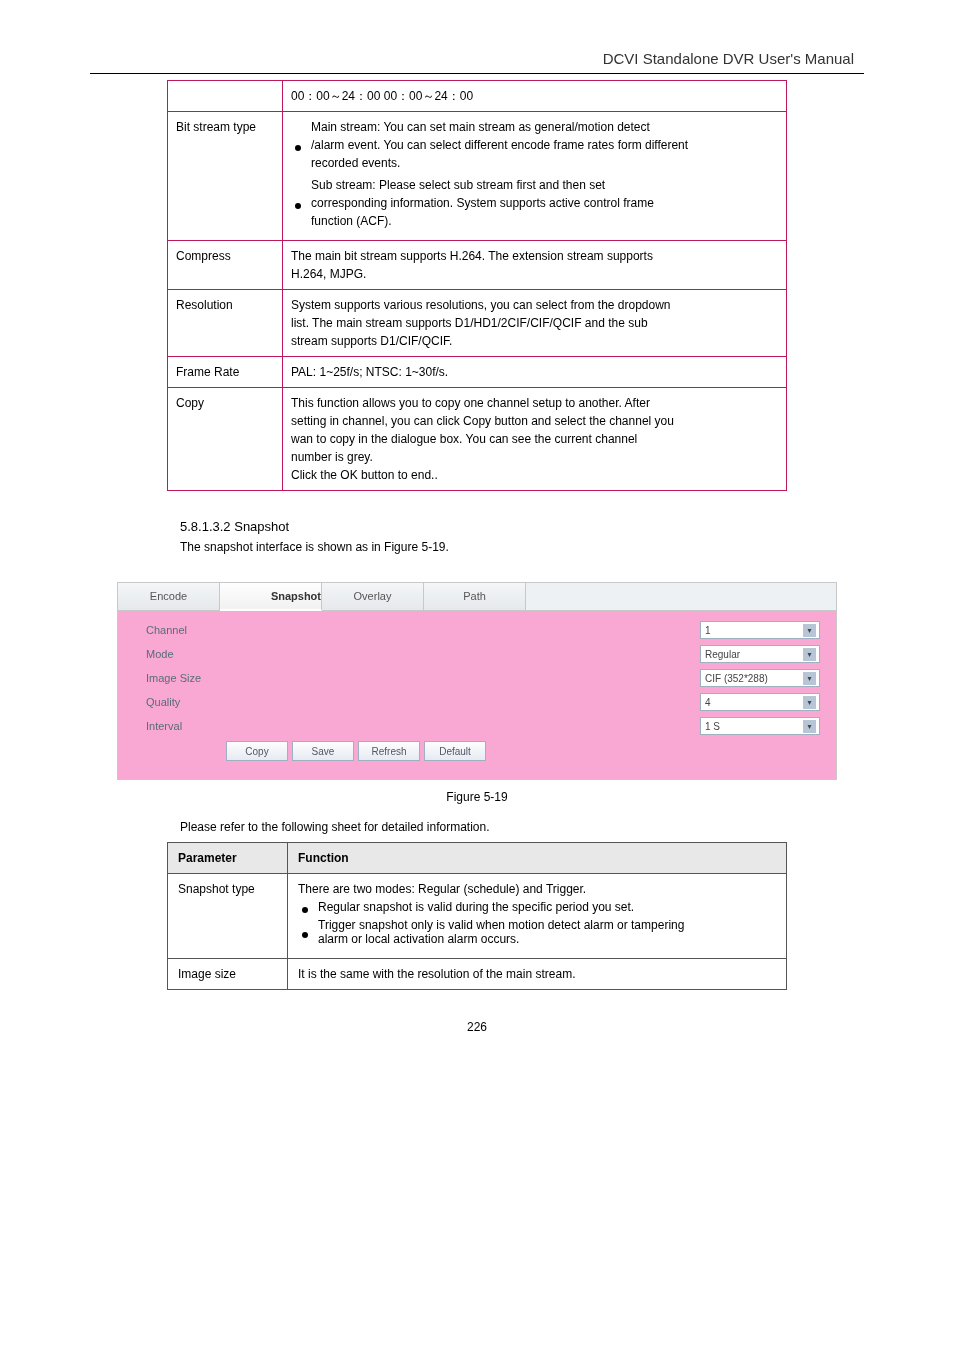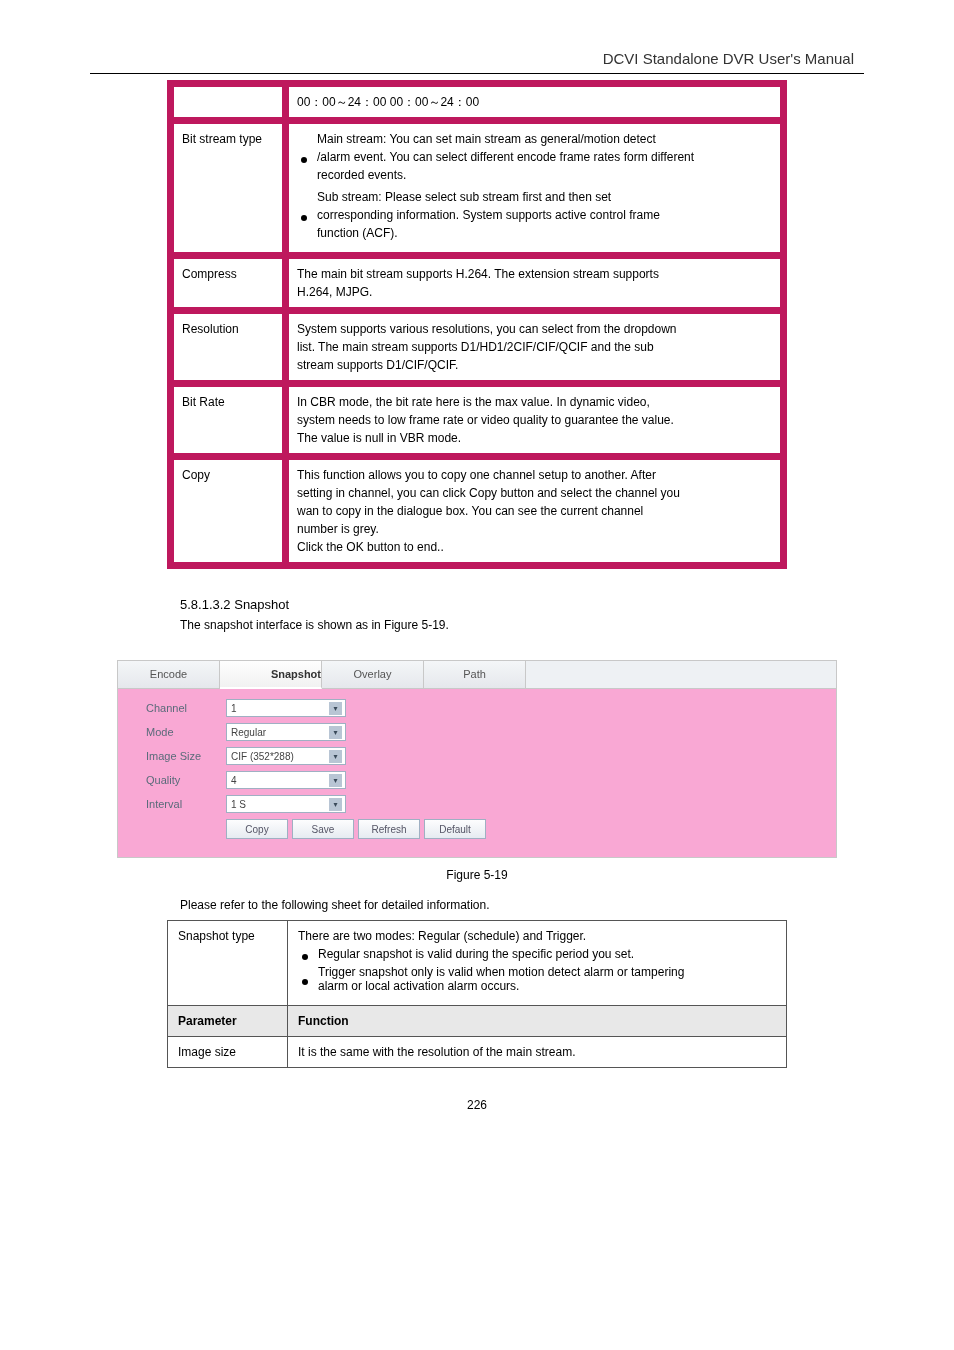--- a/index.html
+++ b/index.html
@@ -26,21 +26,21 @@
     border: none;
     border-top: 1.5px solid #000;
     margin-bottom: 6px;
   }
   table.outer {
     width: 620px;
     margin: 0 auto;
     border-collapse: collapse;
   }
   table.outer td {
-    border: 7px solid #be185d;
+    border: 1px solid #be185d;
     vertical-align: top;
     padding: 6px 8px;
     font-size: 12px;
     line-height: 1.5;
   }
   table.outer td.leftcol {
     width: 115px;
   }
   .bullet-row { display: flex; align-items: center; margin-bottom: 4px; }
   .bullet-dot {
@@ -86,20 +86,21 @@
     margin-bottom: -1px;
     text-align: right;
   }
   .form-area {
     padding: 10px 16px 18px 28px;
   }
   .form-row {
     display: flex;
     align-items: center;
     margin-bottom: 6px;
+    justify-content: space-between;
   }
   .form-label {
     width: 80px;
     font-size: 11px;
     color: #5a6b7a;
   }
   .form-select {
     width: 120px;
     height: 18px;
     border: 1px solid #9fb0c3;
@@ -207,26 +208,22 @@
     </tr>
     <tr>
       <td class="leftcol">Resolution</td>
       <td>
         <span>System supports various resolutions, you can select from the dropdown</span><br>
         <span>list. The main stream supports D1/HD1/2CIF/CIF/QCIF and the sub</span><br>
         <span>stream supports D1/CIF/QCIF.</span>
       </td>
     </tr>
     <tr>
-      <td class="leftcol">Bit Rate</td>
-      <td>
-        <span>In CBR mode, the bit rate here is the max value. In dynamic video,</span><br>
-        <span>system needs to low frame rate or video quality to guarantee the value.</span><br>
-        <span>The value is null in VBR mode.</span>
-      </td>
+      <td class="leftcol">Frame Rate</td>
+      <td>PAL: 1~25f/s; NTSC: 1~30f/s.</td>
     </tr>
     <tr>
       <td class="leftcol">Copy</td>
       <td>
         <span>This function allows you to copy one channel setup to another. After</span><br>
         <span>setting in channel, you can click Copy button and select the channel you</span><br>
         <span>wan to copy in the dialogue box. You can see the current channel</span><br>
         <span>number is grey.</span><br>
         <span>Click the OK button to end..</span>
       </td>
@@ -288,41 +285,41 @@
       </div>
     </div>
   </div>
 
   <div class="fig-caption">Figure 5-19</div>
   <div class="ref-text">Please refer to the following sheet for detailed information.</div>
 
   <table class="second">
     <tbody>
         <tr>
+      <th class="leftcol">Parameter</th>
+      <th>Function</th>
+    </tr>
+    <tr>
       <td class="leftcol">Snapshot type</td>
       <td>
         <span>There are two modes: Regular (schedule) and Trigger.</span>
         <div class="bullet-row" style="margin-top:4px;">
           <div class="bullet-dot"></div>
           <div>Regular snapshot is valid during the specific period you set.</div>
         </div>
         <div class="bullet-row">
           <div class="bullet-dot"></div>
           <div>
             <span>Trigger snapshot only is valid when motion detect alarm or tampering</span><br>
             <span>alarm or local activation alarm occurs.</span>
           </div>
         </div>
       </td>
     </tr>
     <tr>
-      <th class="leftcol">Parameter</th>
-      <th>Function</th>
-    </tr>
-    <tr>
       <td class="leftcol">Image size</td>
       <td>It is the same with the resolution of the main stream.</td>
     </tr>
   </tbody>
     </table>
 
   <div class="page-num">226</div>
 </div>
 
 </body></html>

